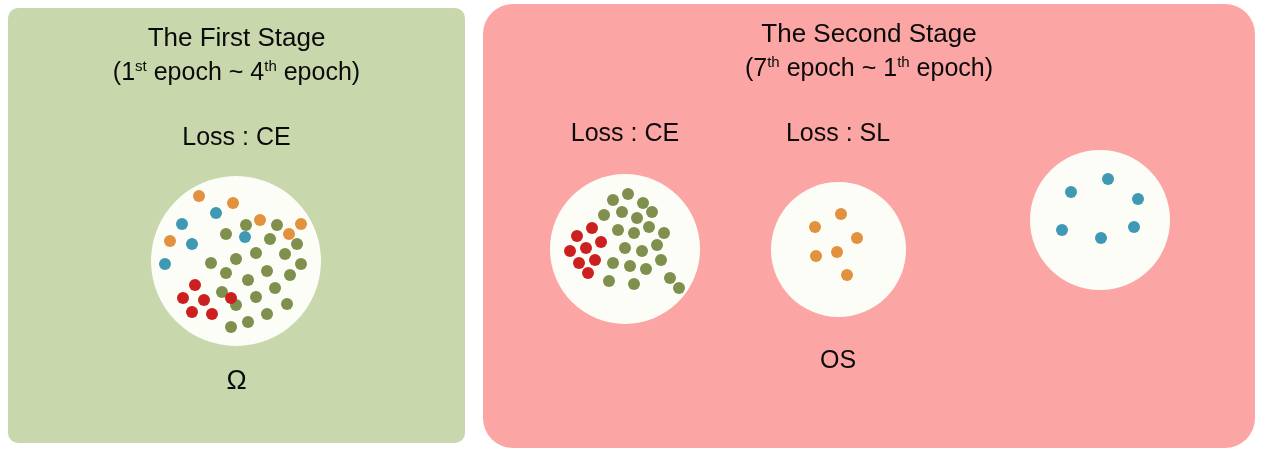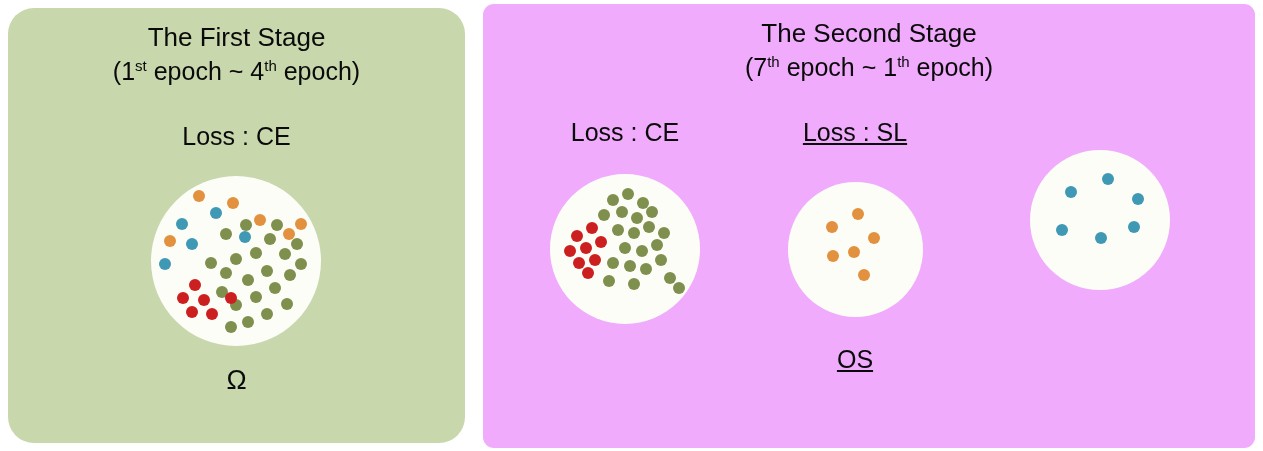--- a/index.html
+++ b/index.html
@@ -1,33 +1,33 @@
 <!DOCTYPE html>
 <html><head>
 <meta charset="utf-8">
 <style>
   html,body{margin:0;padding:0;background:#ffffff;}
   .canvas{
     position:relative;width:1263px;height:451px;background:#ffffff;
     font-family:"Liberation Sans","DejaVu Sans",sans-serif;color:#0a0a0a;overflow:hidden;
   }
   .panel{position:absolute;}
-  .panel-first{left:8px;top:8px;width:457px;height:435px;background:#c8d7ac;border-radius:26px;}
+  .panel-first{left:8px;top:8px;width:457px;height:435px;background:#c8d7ac;border-radius:10px;}
   .panel-second{left:483px;top:4px;width:772px;height:444px;background:#bdbdbd;border-radius:30px;}
   .panel-title{position:absolute;top:12px;left:0;right:0;text-align:center;font-size:26px;line-height:34px;}
   .panel-title .line2{font-size:25px;}
   sup{font-size:15px;line-height:0;}
   .loss-label{font-size:25px;white-space:nowrap;}
   .first-loss{position:absolute;top:114px;left:0;right:0;text-align:center;}
   .circle{position:relative;background:#fdfdf8;border-radius:50%;}
   .first-circle{position:absolute;left:143px;top:168px;width:170px;height:170px;}
   .omega-label{position:absolute;top:357px;left:0;right:0;text-align:center;font-size:27px;}
   .col{position:absolute;top:114px;display:flex;flex-direction:column;align-items:center;}
   .col1{left:20px;width:244px;}
-  .col2{left:255px;width:234px;text-decoration:underline;}
+  .col2{left:238px;width:234px;}
   .col3{left:472px;width:290px;}
   .circle-wrap{height:176px;display:flex;align-items:center;justify-content:center;margin-top:14px;}
   .c-lg{width:150px;height:150px;}
   .c-md{width:135px;height:135px;}
   .c-md2{width:140px;height:140px;}
   .set-label{font-size:25px;margin-top:8px;white-space:nowrap;}
   .dot{position:absolute;width:12px;height:12px;border-radius:50%;transform:translate(-50%,-50%);}
 </style>
 </head>
 <body>
@@ -77,21 +77,21 @@
         <span class="dot" style="left: 26%; top: 64%; background: rgb(204, 32, 32);"></span>
         <span class="dot" style="left: 19%; top: 72%; background: rgb(204, 32, 32);"></span>
         <span class="dot" style="left: 31%; top: 73%; background: rgb(204, 32, 32);"></span>
         <span class="dot" style="left: 24%; top: 80%; background: rgb(204, 32, 32);"></span>
         <span class="dot" style="left: 36%; top: 81%; background: rgb(204, 32, 32);"></span>
         <span class="dot" style="left: 47%; top: 72%; background: rgb(204, 32, 32);"></span>
       </div>
     <div class="omega-label">Ω</div>
   </div>
 
-  <div class="panel panel-second" style="background: #f0abfc; border-radius: 11px;">
+  <div class="panel panel-second" style="background: #fca5a5;">
     <div class="panel-title">
       <div class="line1">The Second Stage</div>
       <div class="line2"><span>(7</span><sup>th</sup><span> epoch ~ 1</span><sup>th</sup><span> epoch)</span></div>
     </div>
 
     <div class="col col1">
       <div class="loss-label">Loss : CE</div>
       <div class="circle-wrap">
         <div class="circle c-lg" style="background: rgb(253, 253, 248);">
             <span class="dot" style="left: 18%; top: 41%; background: rgb(204, 32, 32);"></span>

